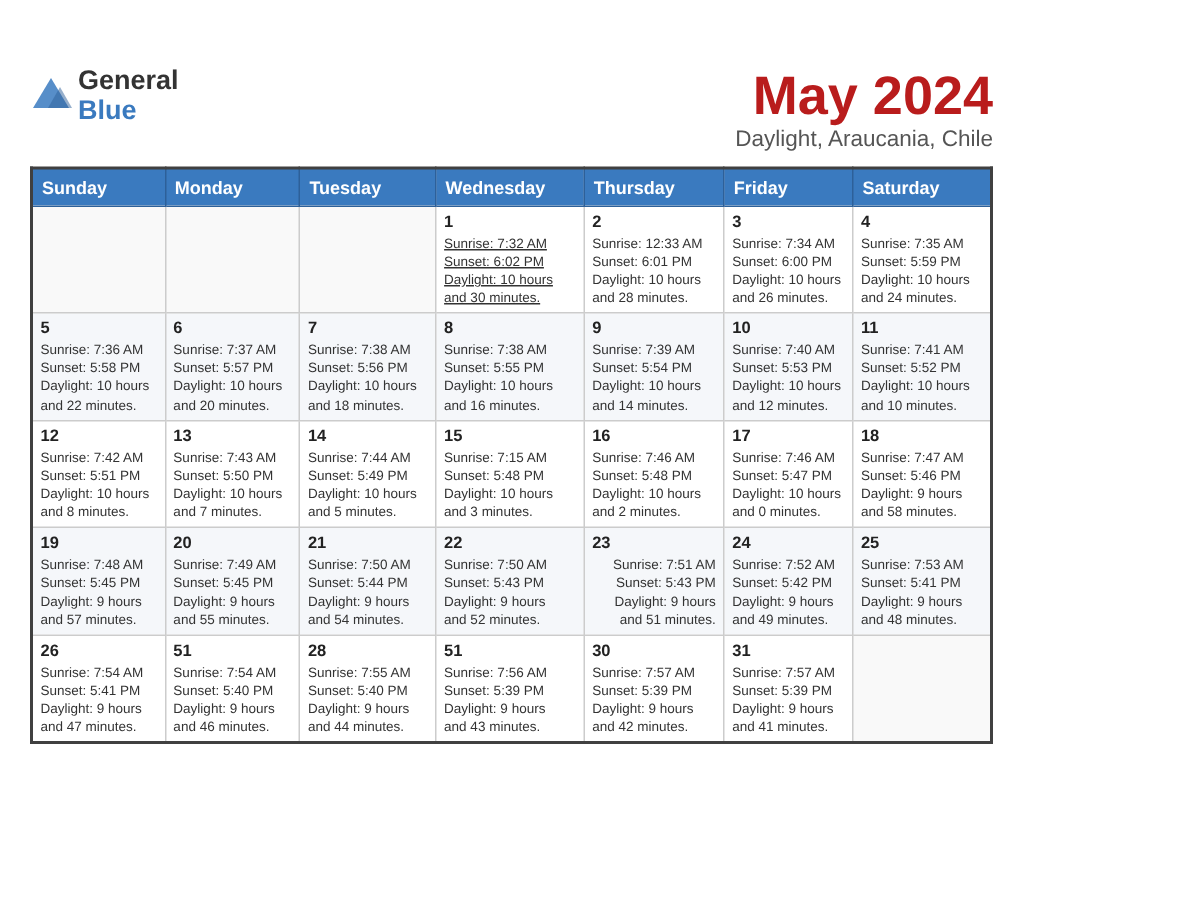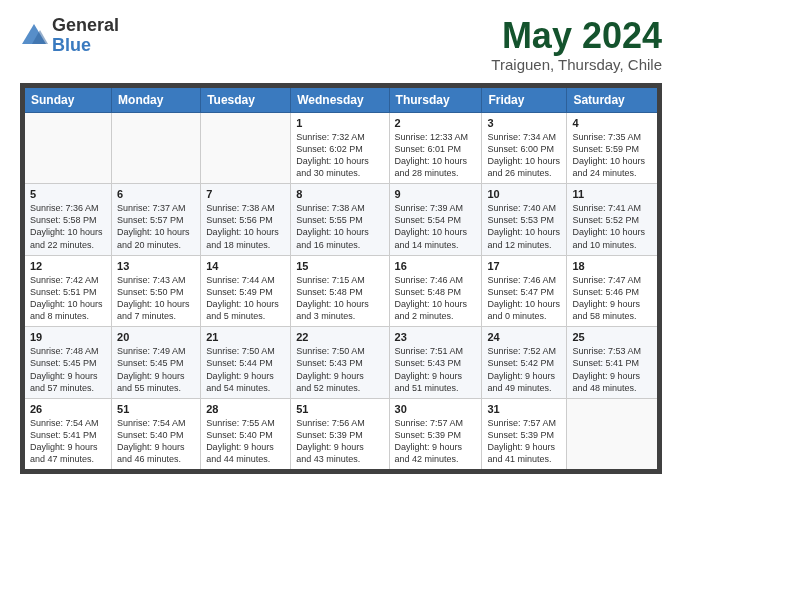--- a/index.html
+++ b/index.html
@@ -5,20 +5,21 @@
     * { box-sizing: border-box; margin: 0; padding: 0; }
     body {
       font-family: Arial, sans-serif;
       background: #fff;
       width: 792px;
       min-height: 612px;
     }
     .page {
       width: 682px;
       padding: 16px 20px 16px 20px;
+      margin-top: 28px;
     }
     .header {
       display: flex;
       justify-content: space-between;
       align-items: flex-start;
       margin-bottom: 10px;
     }
     .logo {
       display: flex;
       align-items: center;
@@ -42,31 +43,31 @@
       width: 28px;
       height: 28px;
       margin-right: 4px;
     }
     .title-area {
       text-align: right;
     }
     .month-year {
       font-size: 36px;
       font-weight: bold;
-      color: #14532d;
+      color: #b91c1c;
       line-height: 1.1;
     }
     .location {
       font-size: 15px;
       color: #555;
     }
     .calendar {
       width: 100%;
       border-collapse: collapse;
-      border: 5px solid #404040;
+      border: 2px solid #404040;
     }
     .calendar th {
       background-color: #3a7abf;
       color: #fff;
       font-size: 12px;
       font-weight: bold;
       padding: 5px 6px;
       text-align: left;
       border: 1px solid #2d6099;
     }
@@ -111,21 +112,21 @@
         <polygon points="14,2 26,22 2,22" fill="#3a7abf" opacity="0.85"></polygon>
         <polygon points="20,8 28,22 12,22" fill="#2d6099" opacity="0.5"></polygon>
       </svg>
       <div class="logo-text">
         <span class="logo-general">General</span>
         <span class="logo-blue">Blue</span>
       </div>
     </div>
     <div class="title-area">
       <div class="month-year">May 2024</div>
-      <div class="location">Traiguen, Thursday, Chile</div>
+      <div class="location">Daylight, Araucania, Chile</div>
     </div>
   </div>
 
   <table class="calendar">
     <thead>
       <tr>
       <th>Sunday</th>
           <th>Monday</th>
           <th>Tuesday</th>
           <th>Wednesday</th>
@@ -134,21 +135,21 @@
           <th>Saturday</th>
         </tr>
     </thead>
     <tbody id="calendar-body">
     <tr>
           <td class="empty"></td>
           <td class="empty"></td>
           <td class="empty"></td>
           <td>
             <div class="day-num">1</div>
-            <div class="day-info" style="white-space: pre-line;">Sunrise: 7:32 AM
+            <div class="day-info" style="white-space: pre-line; text-decoration: underline;">Sunrise: 7:32 AM
 Sunset: 6:02 PM
 Daylight: 10 hours
 and 30 minutes.</div>
           </td>
           <td>
             <div class="day-num">2</div>
             <div class="day-info" style="white-space: pre-line;">Sunrise: 12:33 AM
 Sunset: 6:01 PM
 Daylight: 10 hours
 and 28 minutes.</div>
@@ -294,21 +295,21 @@
           </td>
           <td>
             <div class="day-num">22</div>
             <div class="day-info" style="white-space: pre-line;">Sunrise: 7:50 AM
 Sunset: 5:43 PM
 Daylight: 9 hours
 and 52 minutes.</div>
           </td>
           <td>
             <div class="day-num">23</div>
-            <div class="day-info" style="white-space: pre-line;">Sunrise: 7:51 AM
+            <div class="day-info" style="white-space: pre-line; text-align: right;">Sunrise: 7:51 AM
 Sunset: 5:43 PM
 Daylight: 9 hours
 and 51 minutes.</div>
           </td>
           <td>
             <div class="day-num">24</div>
             <div class="day-info" style="white-space: pre-line;">Sunrise: 7:52 AM
 Sunset: 5:42 PM
 Daylight: 9 hours
 and 49 minutes.</div>

